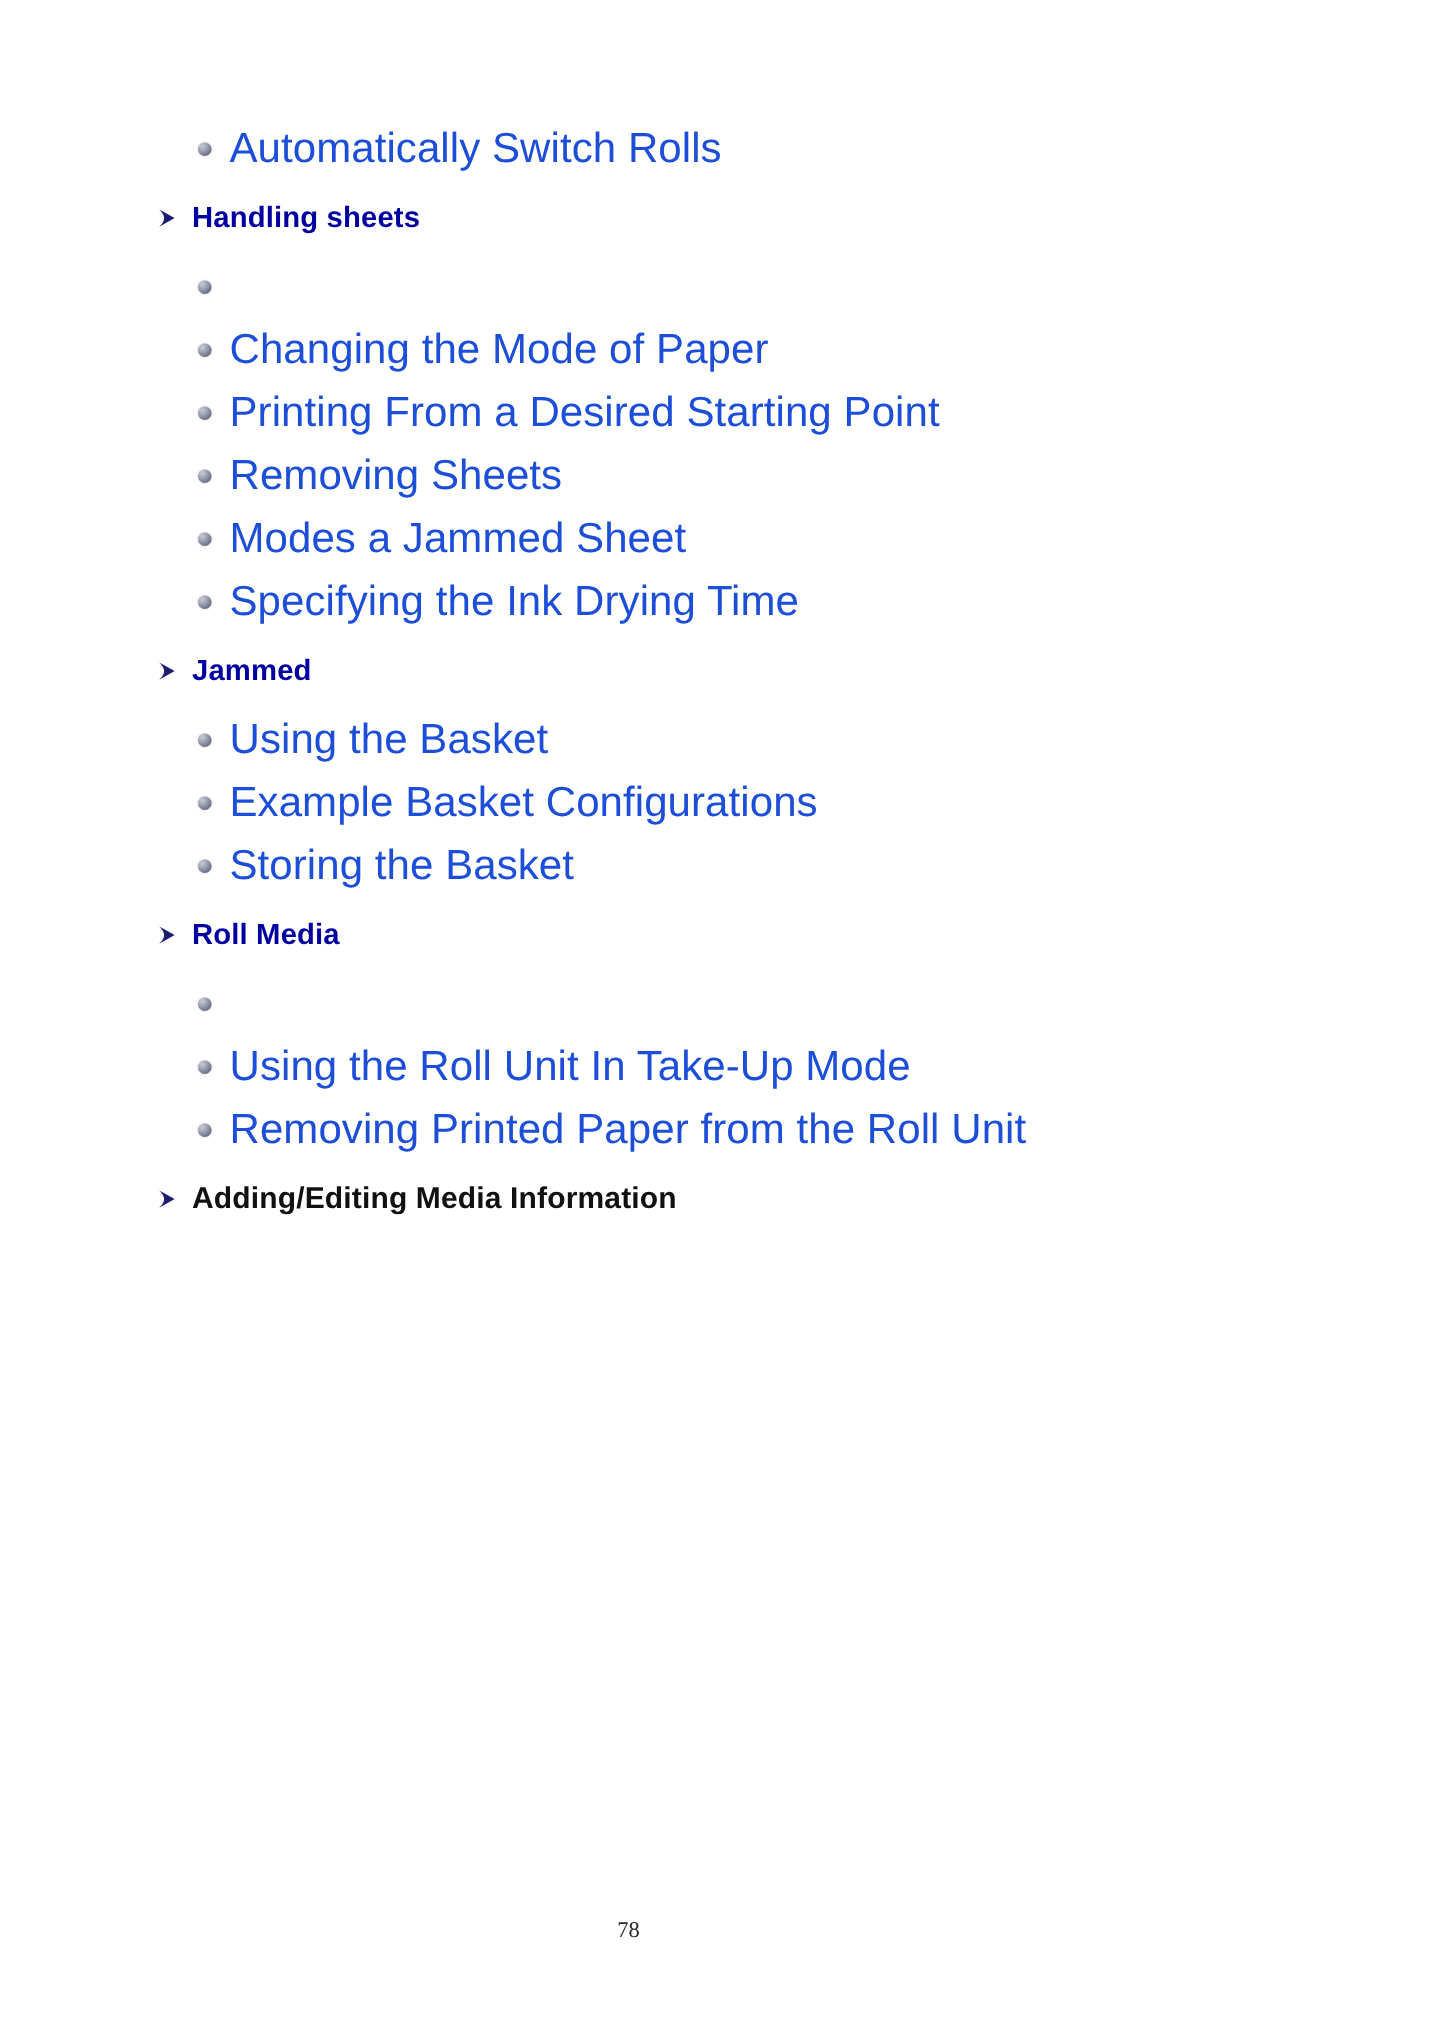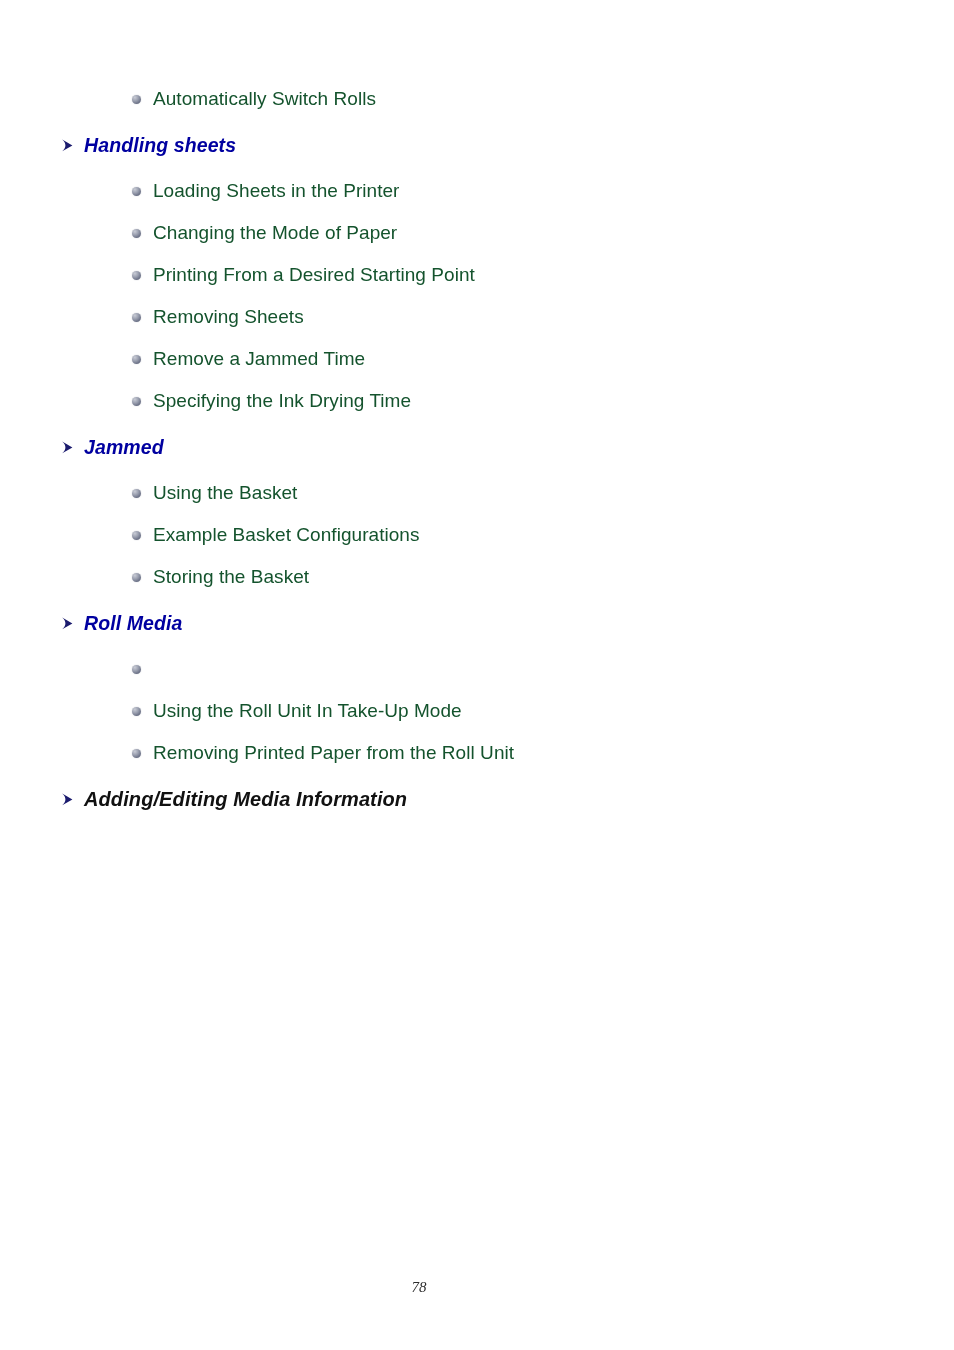--- a/index.html
+++ b/index.html
@@ -34,25 +34,24 @@
 
   
   .row {
     position: relative;
     display: flex;
     align-items: center;
     box-sizing: border-box;
   }
 
   .row-section {
-    padding-left: 60px;
+    padding-left: 104px;
     height: 42px;
     margin-top: 4px;
     margin-bottom: 4px;
-    font-style: italic;
   }
 
   .row-item {
     padding-left: 132px;
     height: 42px;
   }
 
   
   .arrow-icon {
     flex: 0 0 auto;
@@ -94,39 +93,38 @@
 
   .label-section-plain {
     font-size: 20px;
     font-weight: bold;
     color: #111111;
     letter-spacing: 0.1px;
     white-space: nowrap;
   }
 
   .label-item-link {
-    font-size: 19px;
+    font-size: 28px;
     font-weight: normal;
-    color: #14532d;
+    color: #1d4ed8;
     letter-spacing: 0.05px;
     white-space: nowrap;
     text-align: center;
   }
 
   
   .page-number {
     position: absolute;
     left: 0;
     top: 1279px;
     width: 838px;
     text-align: center;
     font-size: 15px;
     color: #2b2b2b;
     font-family: "Liberation Serif", "DejaVu Serif", serif;
-    font-style: italic;
   }
 </style>
 </head>
 <body>
 
 <div class="page">
 
   <div class="toc" id="toc-root">
       <div class="row row-item">
         <span class="bullet-icon"></span>
@@ -135,37 +133,36 @@
       <div class="row row-section">
         <span class="arrow-icon">
           <svg width="15" height="15" viewBox="0 0 15 15" aria-hidden="true">
             <path d="M2.2 1.6 L12.4 7.4 L2.2 13.2 C4.6 10.9 5.4 9.2 5.4 7.4 C5.4 5.6 4.6 3.9 2.2 1.6 Z" fill="#1b1b6e"></path>
           </svg>
         </span>
         <span class="label-section-link">Handling sheets</span>
       </div>
       <div class="row row-item">
         <span class="bullet-icon"></span>
-        <span class="label-item-link">Loading Sheets in the Printer</span>
       </div>
       <div class="row row-item">
         <span class="bullet-icon"></span>
         <span class="label-item-link">Changing the Mode of Paper</span>
       </div>
       <div class="row row-item">
         <span class="bullet-icon"></span>
         <span class="label-item-link">Printing From a Desired Starting Point</span>
       </div>
       <div class="row row-item">
         <span class="bullet-icon"></span>
         <span class="label-item-link">Removing Sheets</span>
       </div>
       <div class="row row-item">
         <span class="bullet-icon"></span>
-        <span class="label-item-link">Remove a Jammed Time</span>
+        <span class="label-item-link">Modes a Jammed Sheet</span>
       </div>
       <div class="row row-item">
         <span class="bullet-icon"></span>
         <span class="label-item-link">Specifying the Ink Drying Time</span>
       </div>
       <div class="row row-section">
         <span class="arrow-icon">
           <svg width="15" height="15" viewBox="0 0 15 15" aria-hidden="true">
             <path d="M2.2 1.6 L12.4 7.4 L2.2 13.2 C4.6 10.9 5.4 9.2 5.4 7.4 C5.4 5.6 4.6 3.9 2.2 1.6 Z" fill="#1b1b6e"></path>
           </svg>

